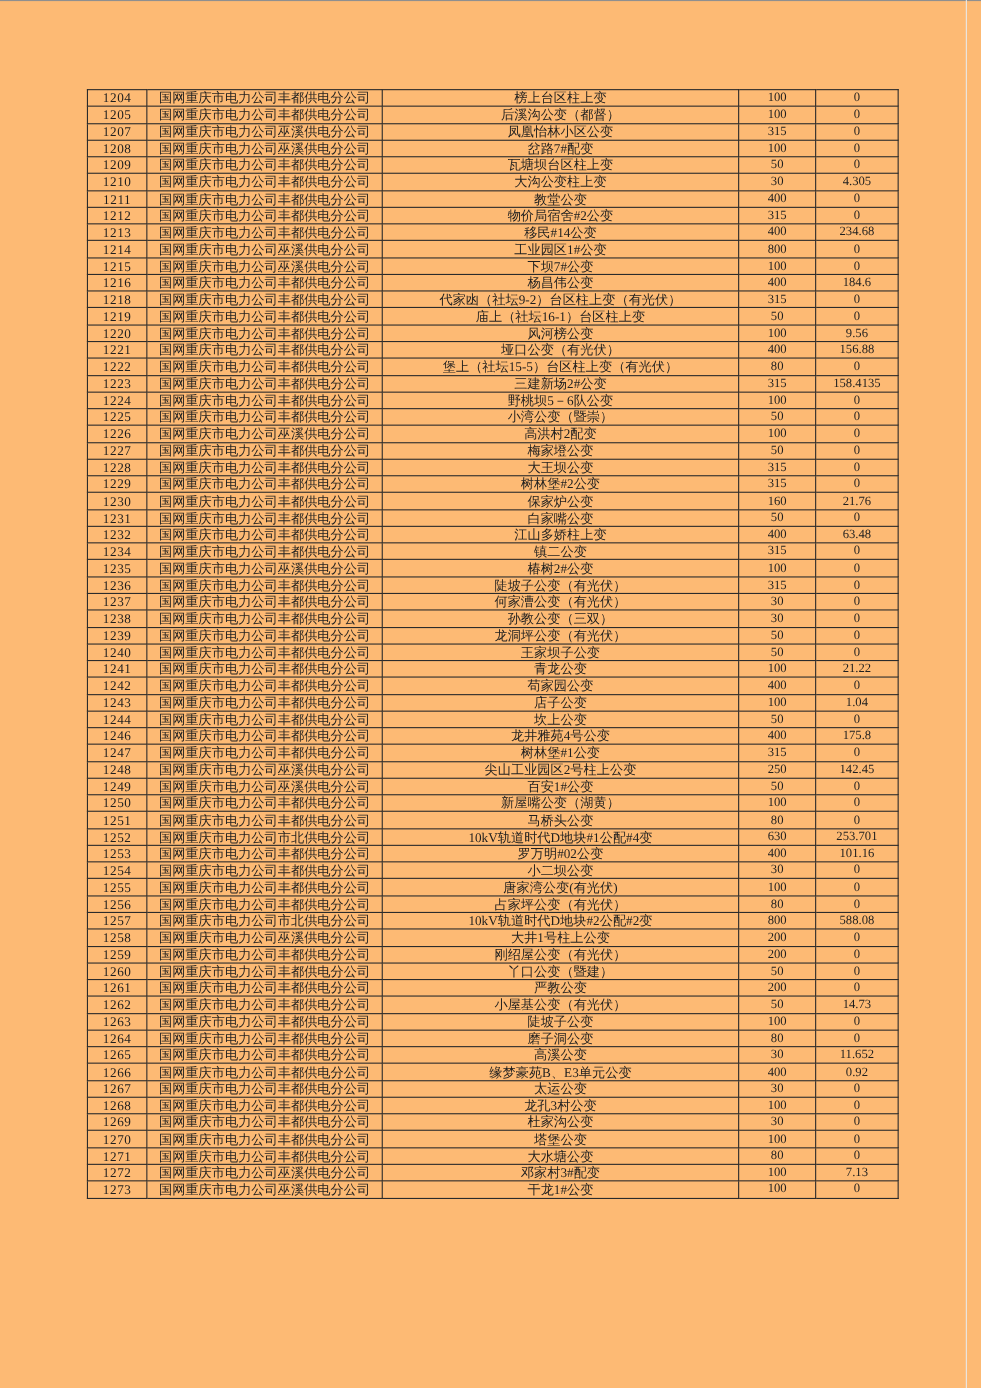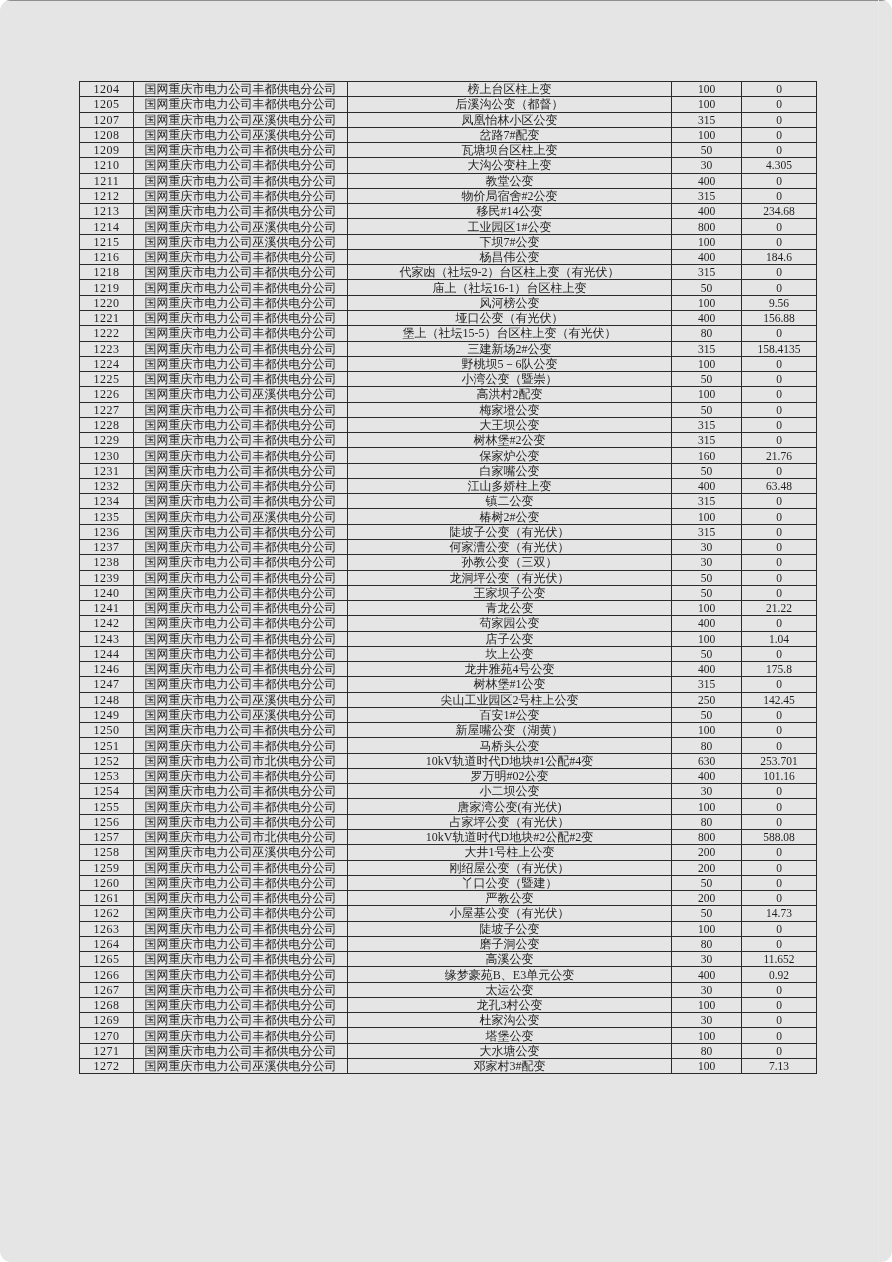--- a/index.html
+++ b/index.html
@@ -5,23 +5,22 @@
   html, body {
     margin: 0;
     padding: 0;
     background: #ffffff;
     font-family: "Liberation Serif", "DejaVu Serif", serif;
   }
   .page {
     position: relative;
     width: 892px;
     height: 1262px;
-    background: #e5e5e5;
+    background: #fdba74;
     overflow: hidden;
-    border-radius: 11px;
   }
   .page-top-edge {
     position: absolute;
     top: 0; left: 0;
     width: 100%; height: 1px;
     background: #8f8f8f;
   }
   .page-right-edge {
     position: absolute;
     top: 0; right: 13px;
@@ -514,15 +513,22 @@
           <td class="c3">80</td>
           <td class="c4">0</td>
         </tr>
         <tr>
           <td class="c0">1272</td>
           <td class="c1">国网重庆市电力公司巫溪供电分公司</td>
           <td class="c2">邓家村3#配变</td>
           <td class="c3">100</td>
           <td class="c4">7.13</td>
         </tr>
+        <tr>
+          <td class="c0">1273</td>
+          <td class="c1">国网重庆市电力公司巫溪供电分公司</td>
+          <td class="c2">干龙1#公变</td>
+          <td class="c3">100</td>
+          <td class="c4">0</td>
+        </tr>
       </tbody>
   </table>
 </div>
 
 </body></html>

